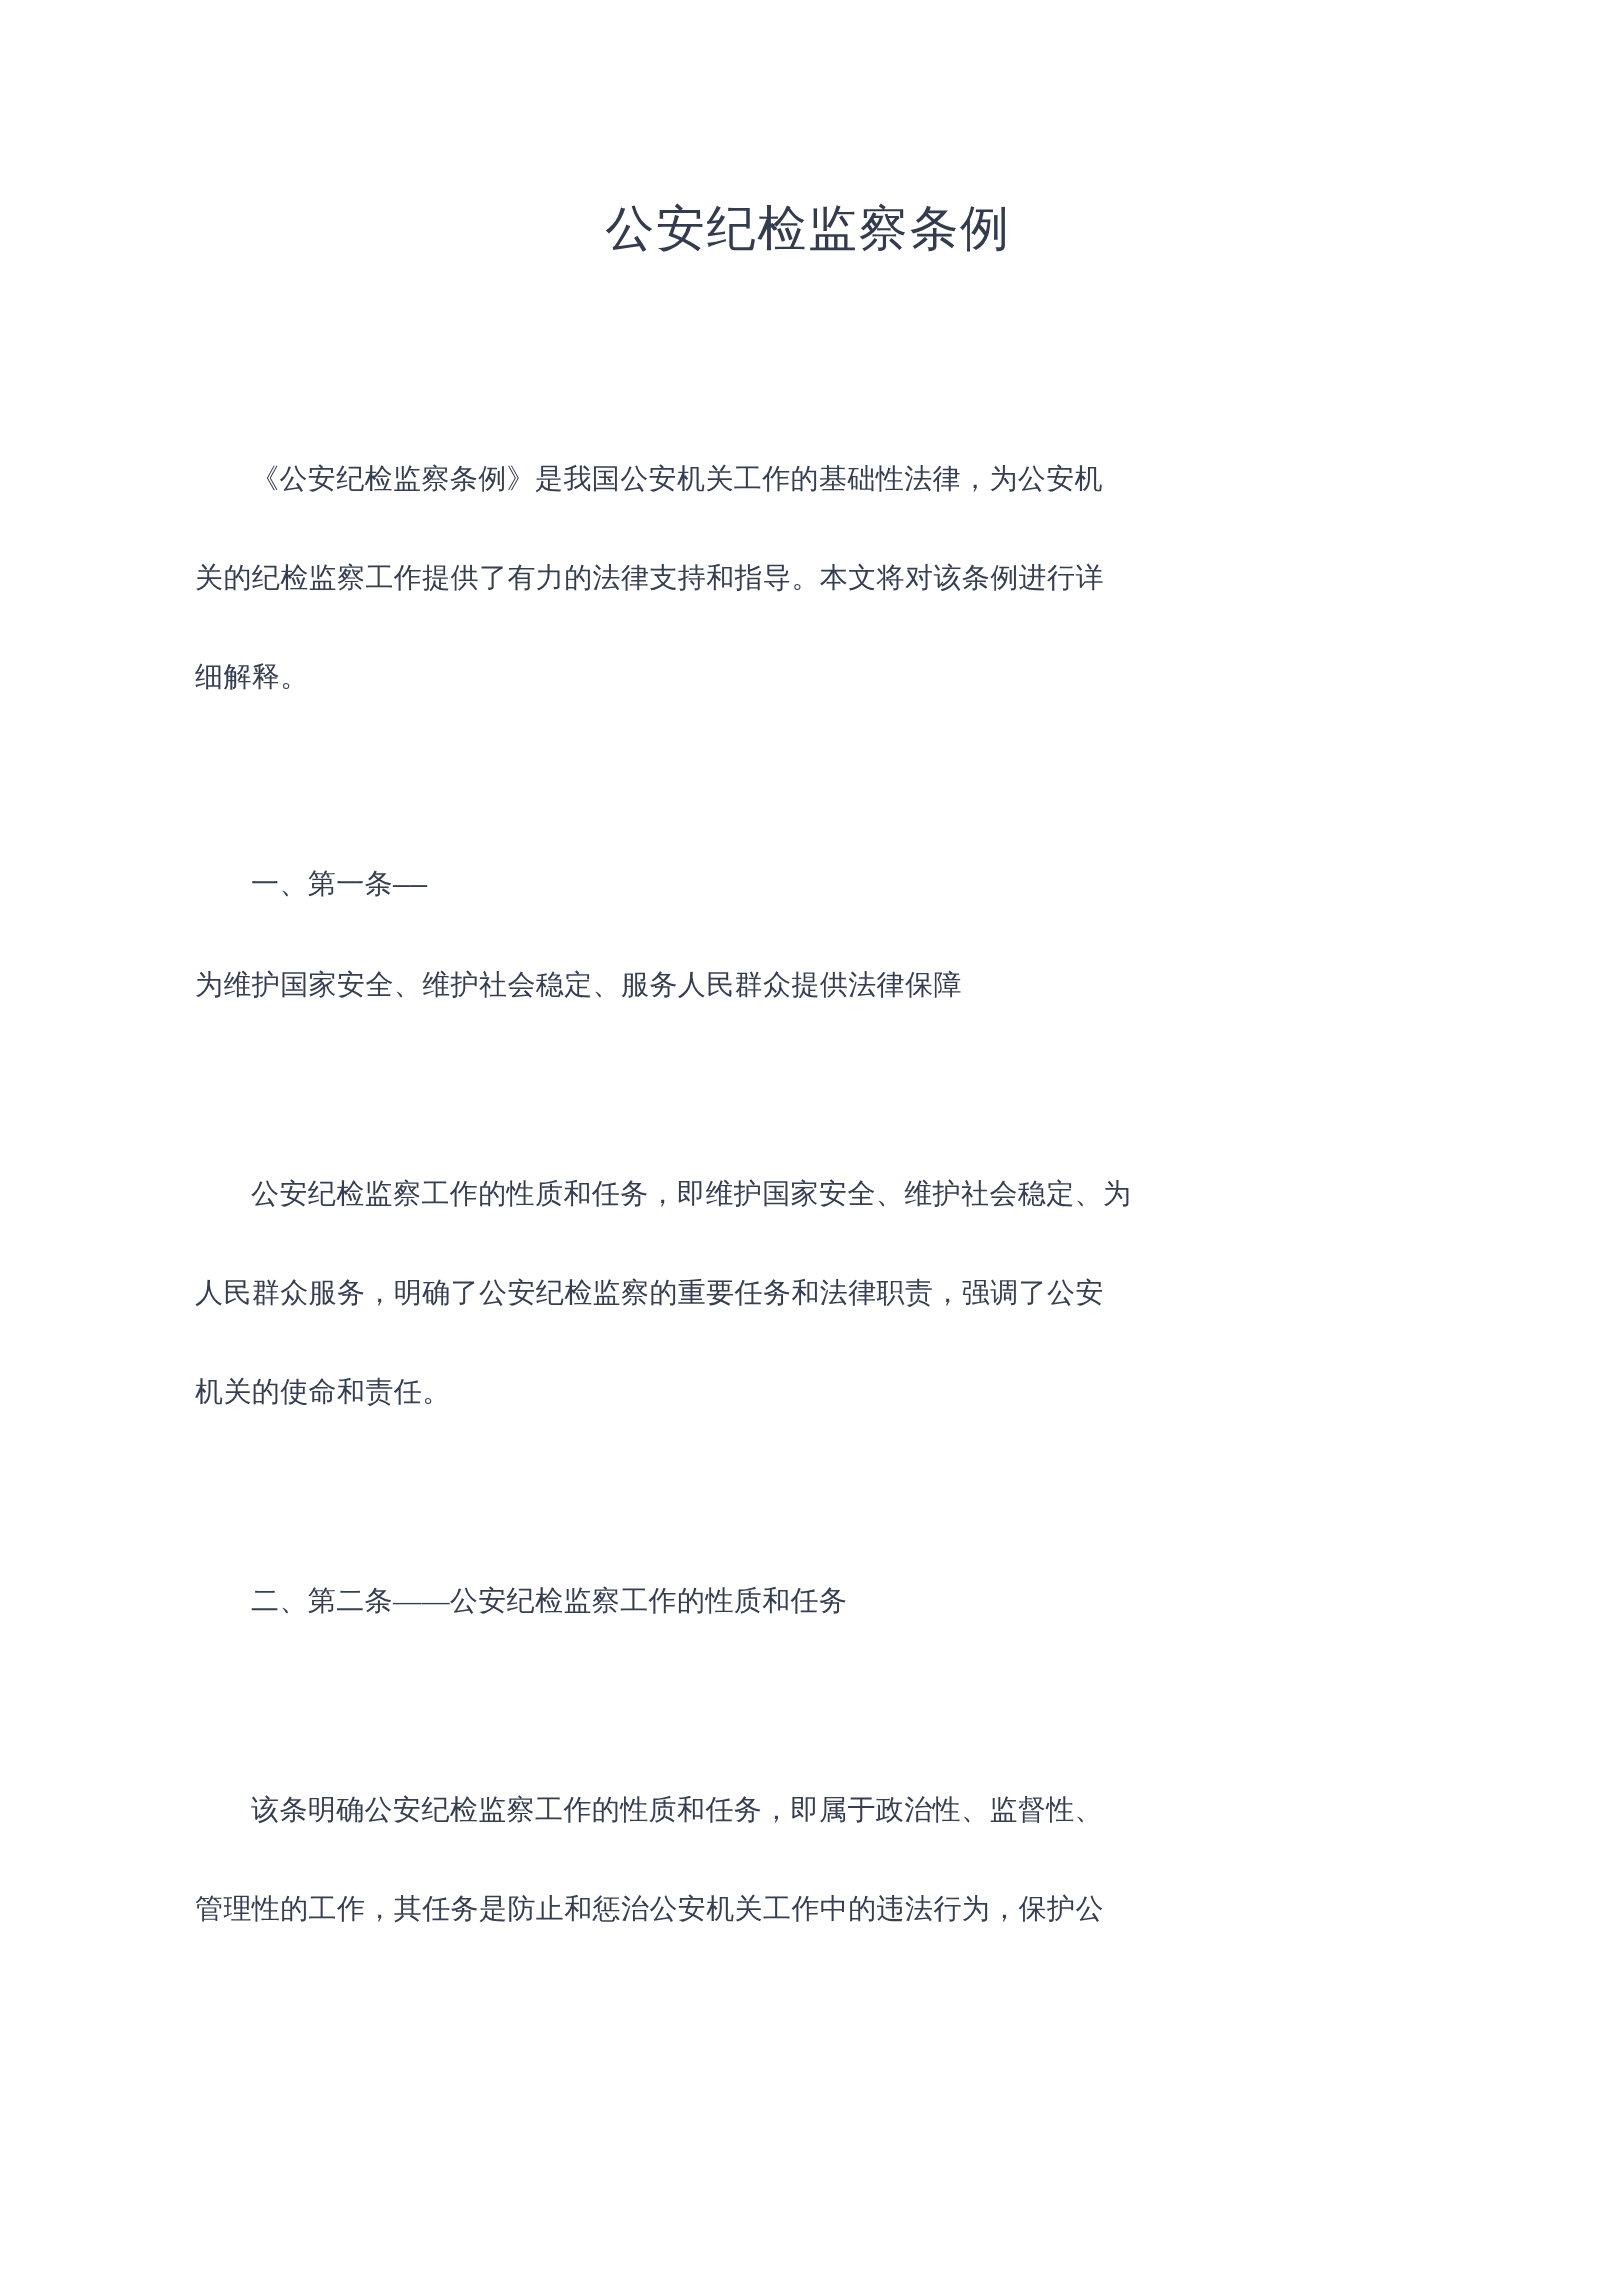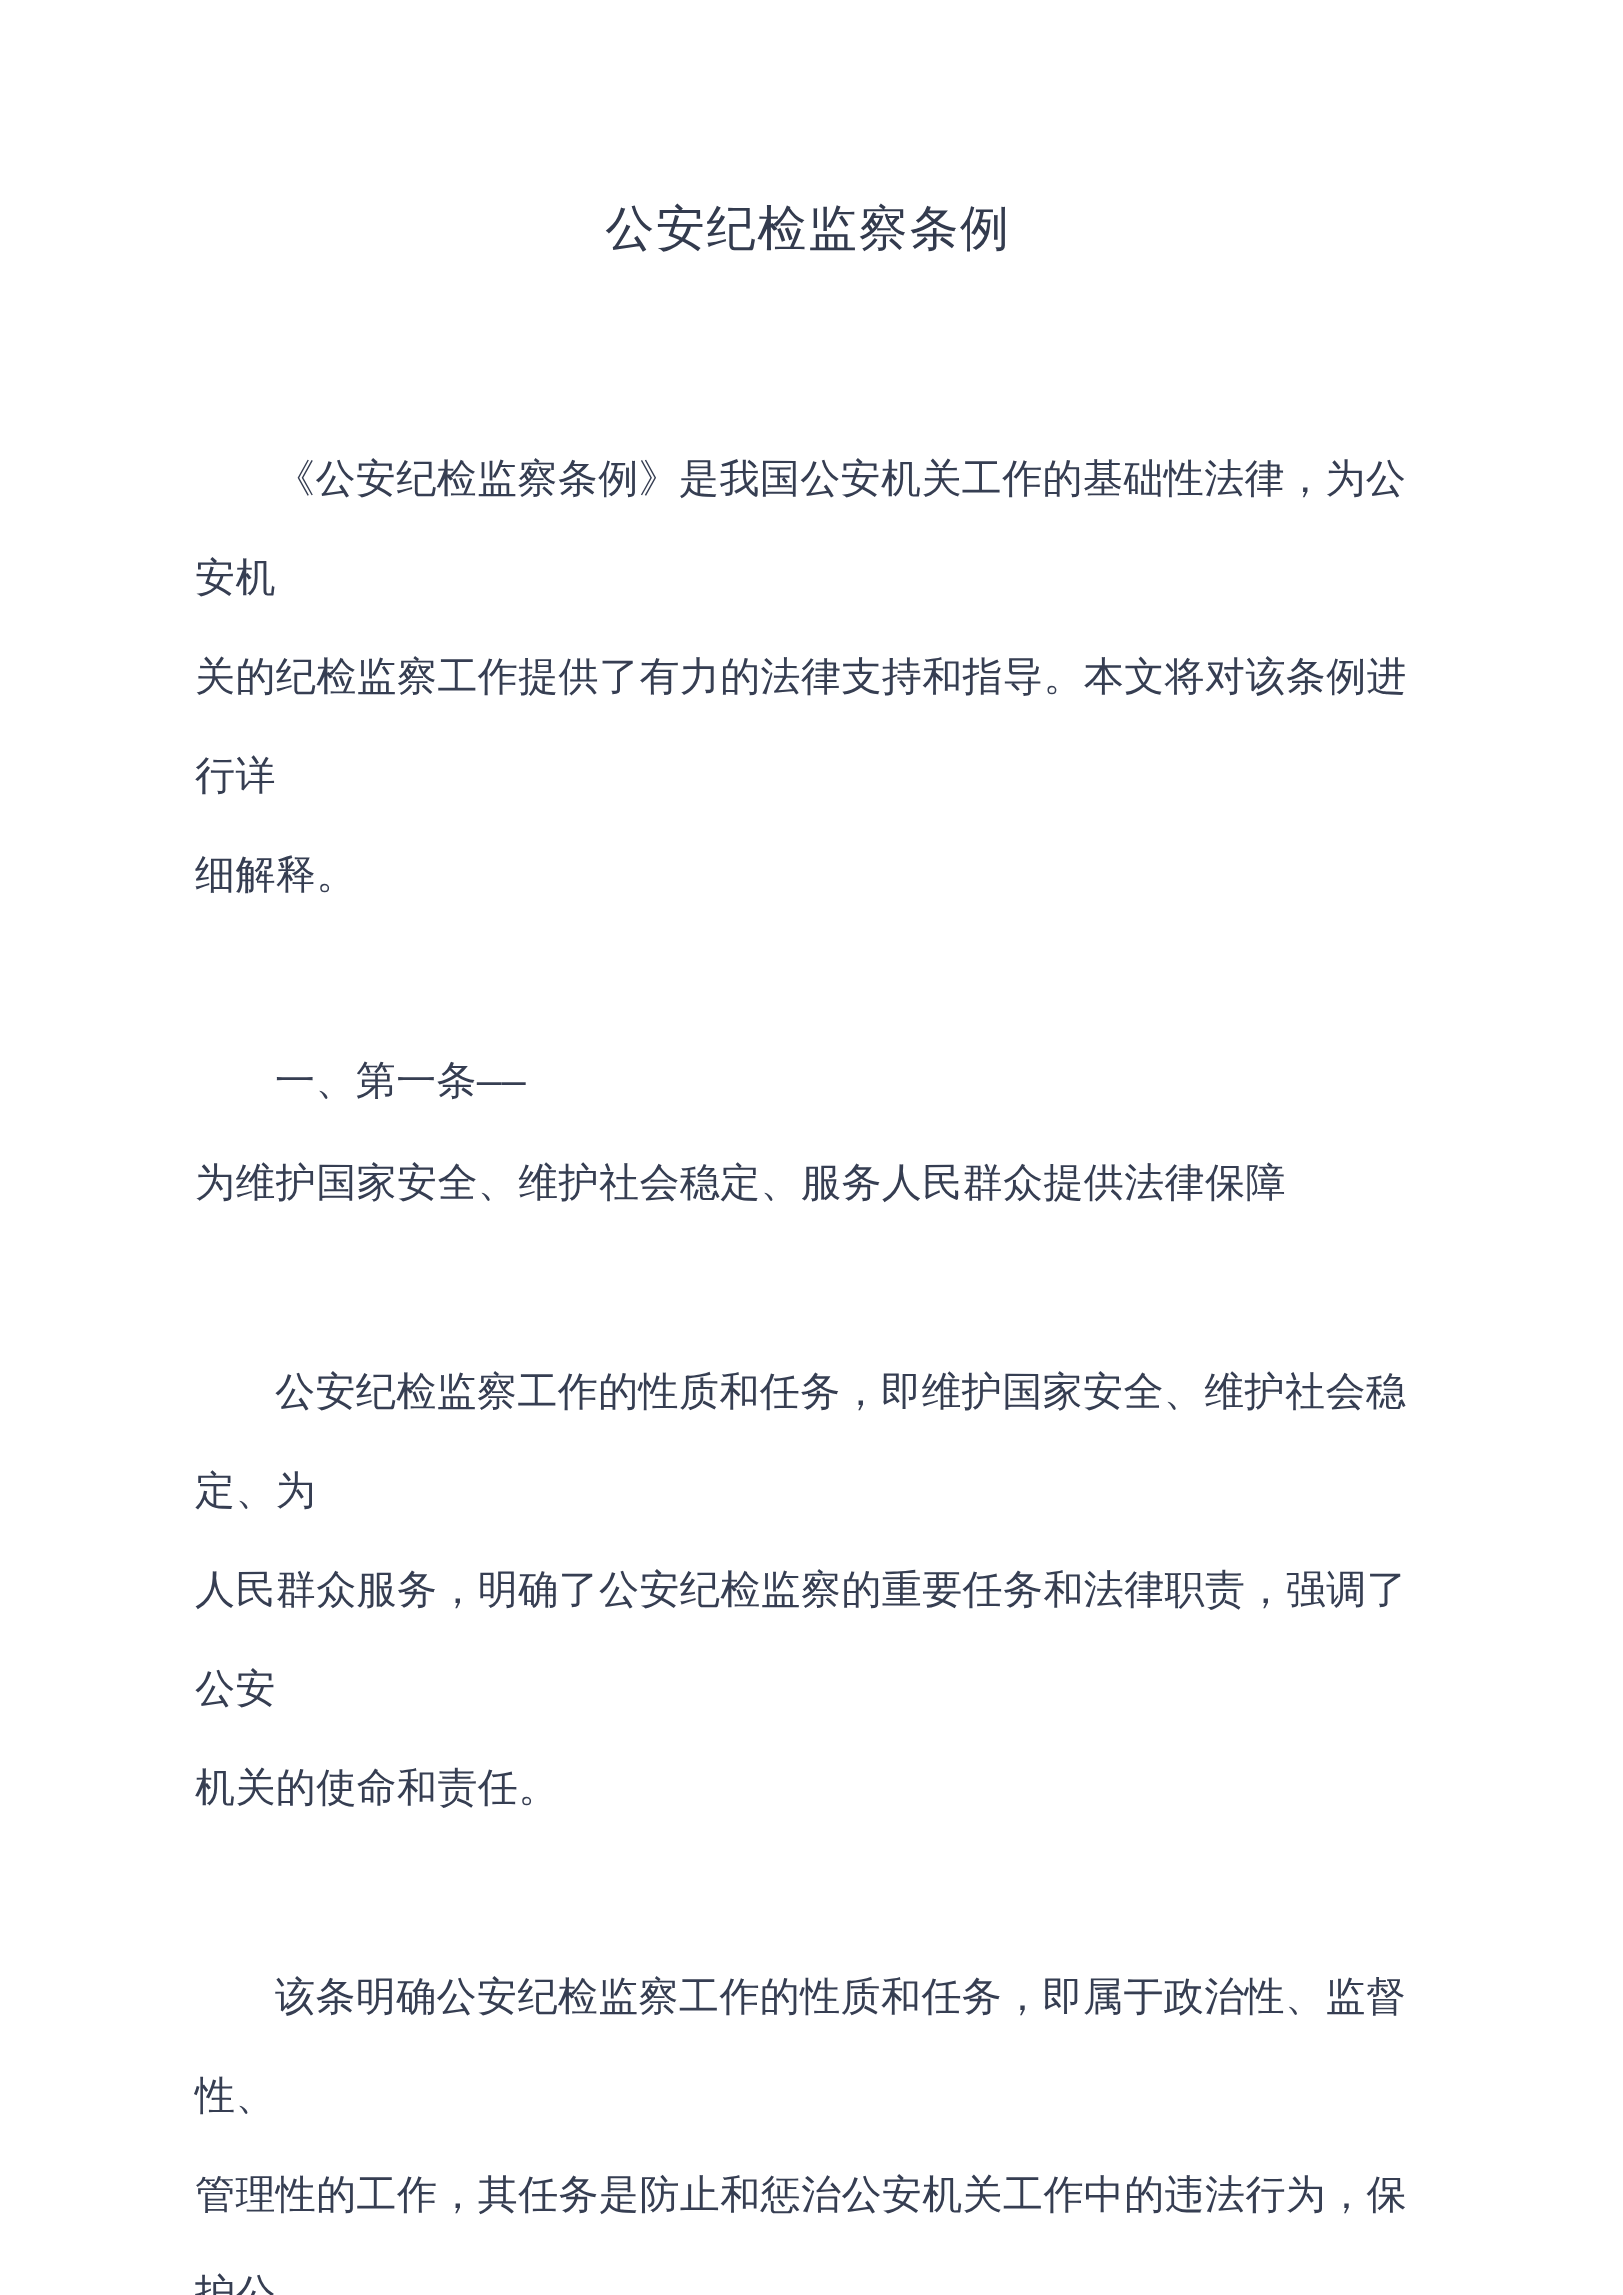--- a/index.html
+++ b/index.html
@@ -20,21 +20,21 @@
   .doc-title {
     text-align: center;
     font-size: 49px;
     font-weight: normal;
     line-height: 1.6;
     letter-spacing: 1.7px;
     margin-bottom: 161px;
     color: #333b4e;
   }
   .block {
-    font-size: 40px;
+    font-size: 28px;
     line-height: 99px;
     white-space: pre-line;
     margin-bottom: 110px;
     letter-spacing: 0.4px;
   }
   .b-indent { text-indent: 2em; }
   .b-plain  { text-indent: 0; }
   .tight    { margin-bottom: 0; font-family: Liberation Mono, monospace; }
   .last     { margin-bottom: 0; }
 </style>
@@ -50,18 +50,19 @@
 细解释。</p>
 
   <p class="block b-indent tight">一、第一条——</p>
 
   <p class="block b-plain">为维护国家安全、维护社会稳定、服务人民群众提供法律保障</p>
 
   <p class="block b-indent">公安纪检监察工作的性质和任务，即维护国家安全、维护社会稳定、为
 人民群众服务，明确了公安纪检监察的重要任务和法律职责，强调了公安
 机关的使命和责任。</p>
 
+  <p class="block b-indent">二、第二条——公安纪检监察工作的性质和任务</p>
 
   <p class="block b-indent last">该条明确公安纪检监察工作的性质和任务，即属于政治性、监督性、
 管理性的工作，其任务是防止和惩治公安机关工作中的违法行为，保护公</p>
 
 </div>
 
 
 </body></html>

